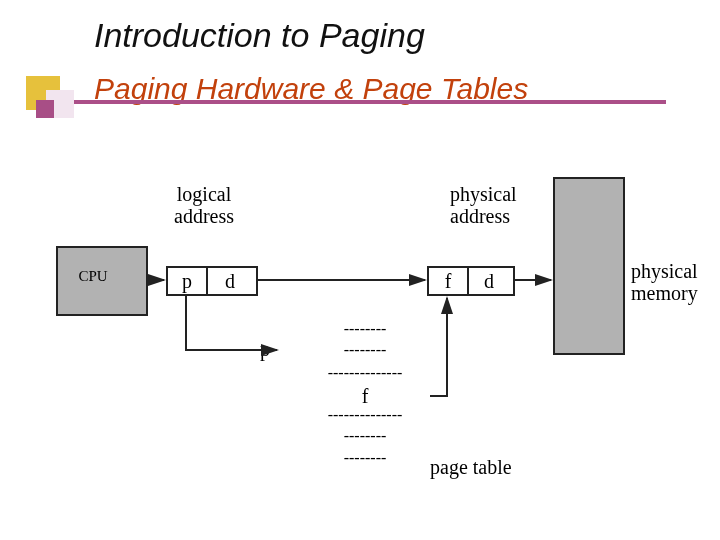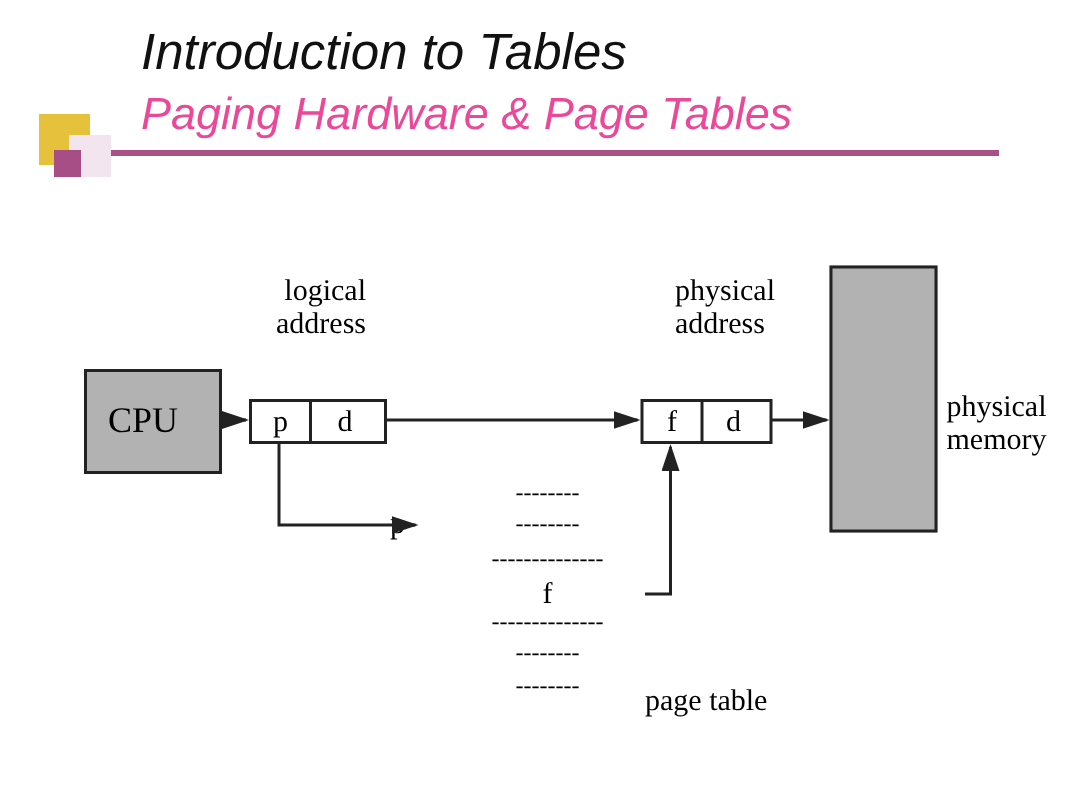--- a/index.html
+++ b/index.html
@@ -21,22 +21,22 @@
     font-family: Verdana, Geneva, sans-serif;
     font-style: italic;
     font-size: 34px;
     line-height: 1.05;
     color: #111;
   }
   .title-sub {
     font-family: Verdana, Geneva, sans-serif;
     font-style: italic;
     font-size: 30px;
-    color: #ec4899;
-    margin-top: 6px;
+    color: #c2410c;
+    margin-top: 18px;
     text-align: right;
   }
   .title-underline {
     position: absolute;
     top: 100px;
     left: 26px;
     width: 640px;
     height: 4px;
     background: #ab4f88;
   }
@@ -108,34 +108,34 @@
     top: 0; left: 0;
     width: 720px;
     height: 540px;
     pointer-events: none;
   }
 </style>
 </head>
 <body>
 
 <div class="title-block">
-  <div class="title-main">Introduction to Tables</div>
+  <div class="title-main">Introduction to Paging</div>
   <div class="title-sub">Paging Hardware &amp; Page Tables</div>
 </div>
 <div class="title-underline"></div>
 <div class="ornament">
   <div class="orn-yellow"></div>
   <div class="orn-light"></div>
   <div class="orn-purple"></div>
 </div>
 
 <div class="box" style="left:56px; top:246px; width:92px; height:70px;"></div>
-<div class="label" style="left:72px; top:268px; width:42px; font-size:24px;">CPU</div>
+<div class="label" style="left:72px; top:268px; width:42px; font-size:15px;">CPU</div>
 
-<div class="label" style="left:164px; top:183px; width:80px; text-align:right; white-space:pre;">logical
+<div class="label" style="left:164px; top:183px; width:80px; text-align:center; white-space:pre;">logical
 address</div>
 
 <div class="addr-row" style="left:166px; top:266px; width:92px; height:30px;">
   <div class="addr-cell cell-left">p</div>
   <div class="addr-cell cell-right">d</div>
 </div>
 
 <div class="label" style="left:450px; top:183px; width:86px; text-align:left; white-space:pre;">physical
 address</div>
 

